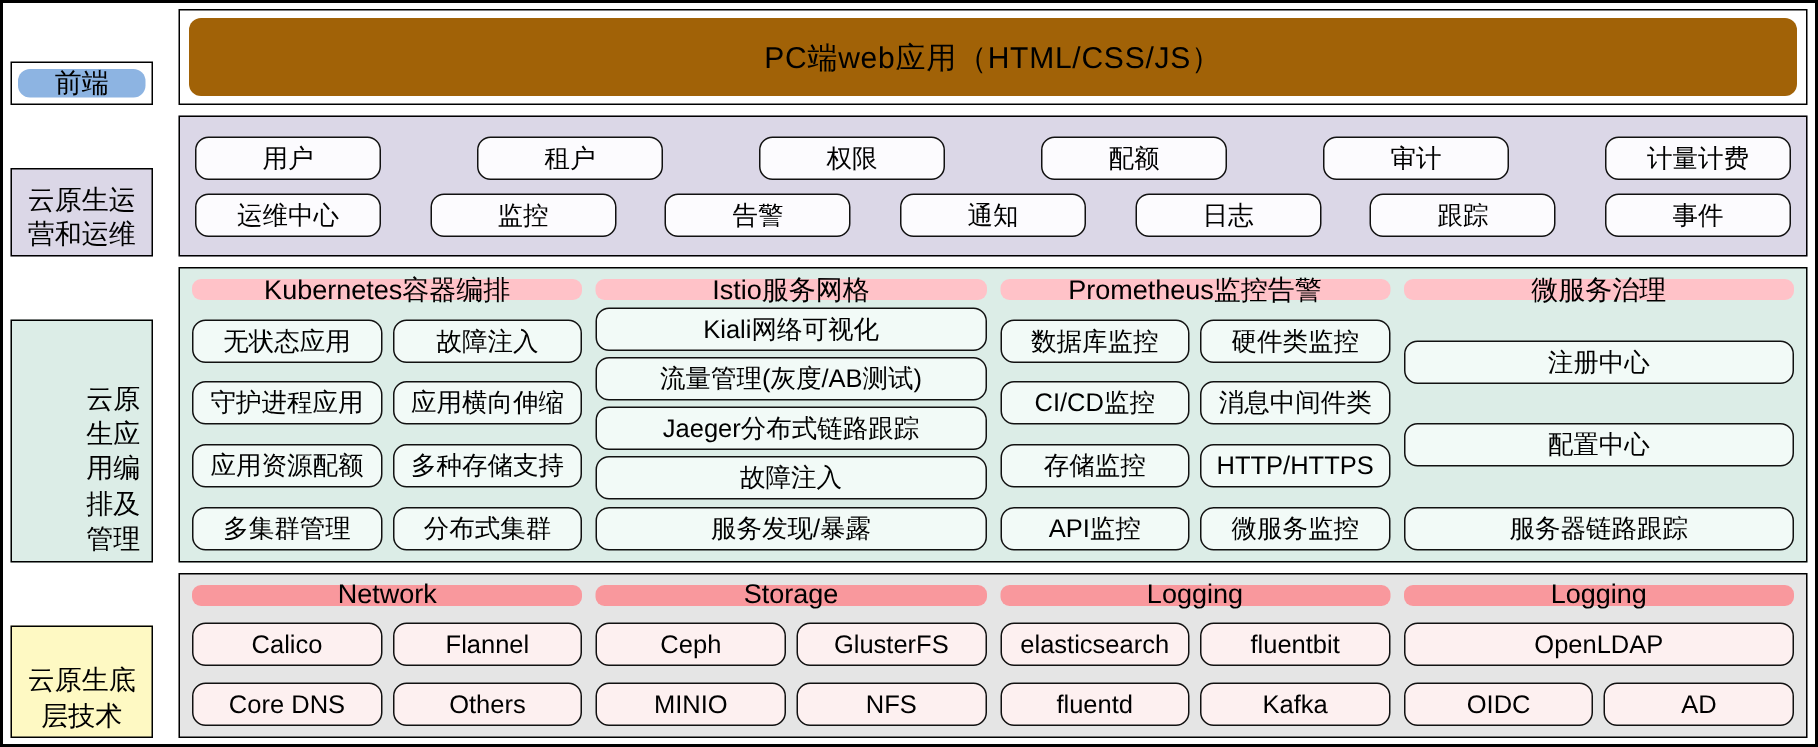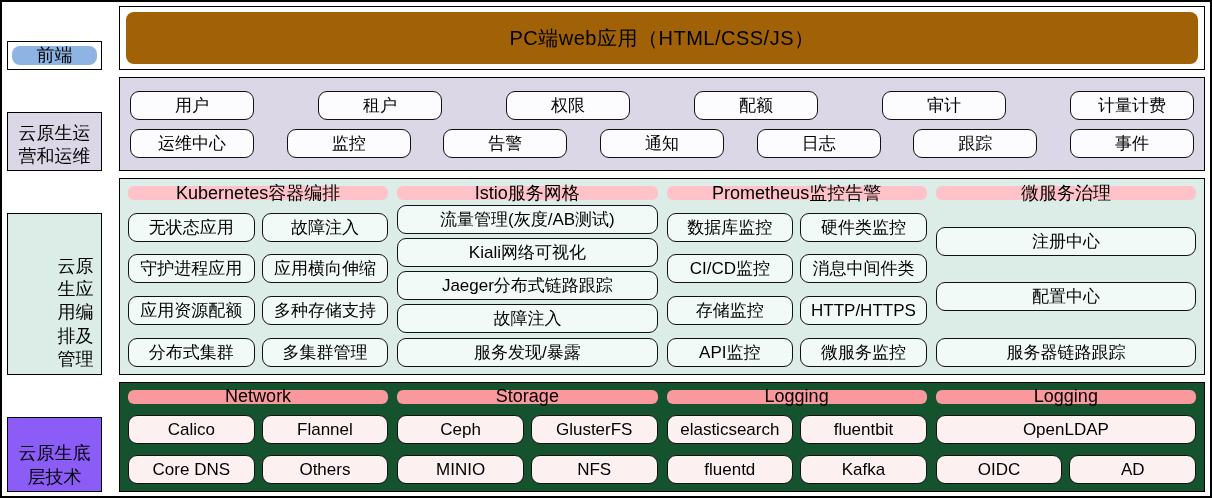--- a/index.html
+++ b/index.html
@@ -81,23 +81,23 @@
     border-radius:6px; height:14px;
     display:flex; align-items:center; justify-content:center;
     font-size:18px;
   }
   .orch-header { background:#FFC2C8; }
   .btn-row { display:flex; gap:7px; }
   .btn-row .btn { flex:1; padding:0 2px; }
   .panel-orch .btn { background:#F2FAF7; }
 
   
-  .pinkbg { background:#8b5cf6; }
+  .pinkbg { background:#fef9c3; }
   .panel-infra {
-    background:#14532d;
+    background:#e5e5e5;
     display:flex; gap:9px; padding:7px 8px;
   }
   .infra-header { background:#F9989D; }
   .panel-infra .btn { background:#FDF0F0; }
 </style>
 </head>
 <body>
 
 <div class="canvas">
 
@@ -144,31 +144,31 @@
           </div>
           <div class="btn-row">
             <div class="btn">守护进程应用</div>
             <div class="btn">应用横向伸缩</div>
           </div>
           <div class="btn-row">
             <div class="btn">应用资源配额</div>
             <div class="btn">多种存储支持</div>
           </div>
           <div class="btn-row">
+            <div class="btn">多集群管理</div>
             <div class="btn">分布式集群</div>
-            <div class="btn">多集群管理</div>
           </div>
         </div>
         <div class="col">
           <div class="col-header orch-header">Istio服务网格</div>
           <div class="btn-row">
+            <div class="btn">Kiali网络可视化</div>
+          </div>
+          <div class="btn-row">
             <div class="btn">流量管理(灰度/AB测试)</div>
-          </div>
-          <div class="btn-row">
-            <div class="btn">Kiali网络可视化</div>
           </div>
           <div class="btn-row">
             <div class="btn">Jaeger分布式链路跟踪</div>
           </div>
           <div class="btn-row">
             <div class="btn">故障注入</div>
           </div>
           <div class="btn-row">
             <div class="btn">服务发现/暴露</div>
           </div>

